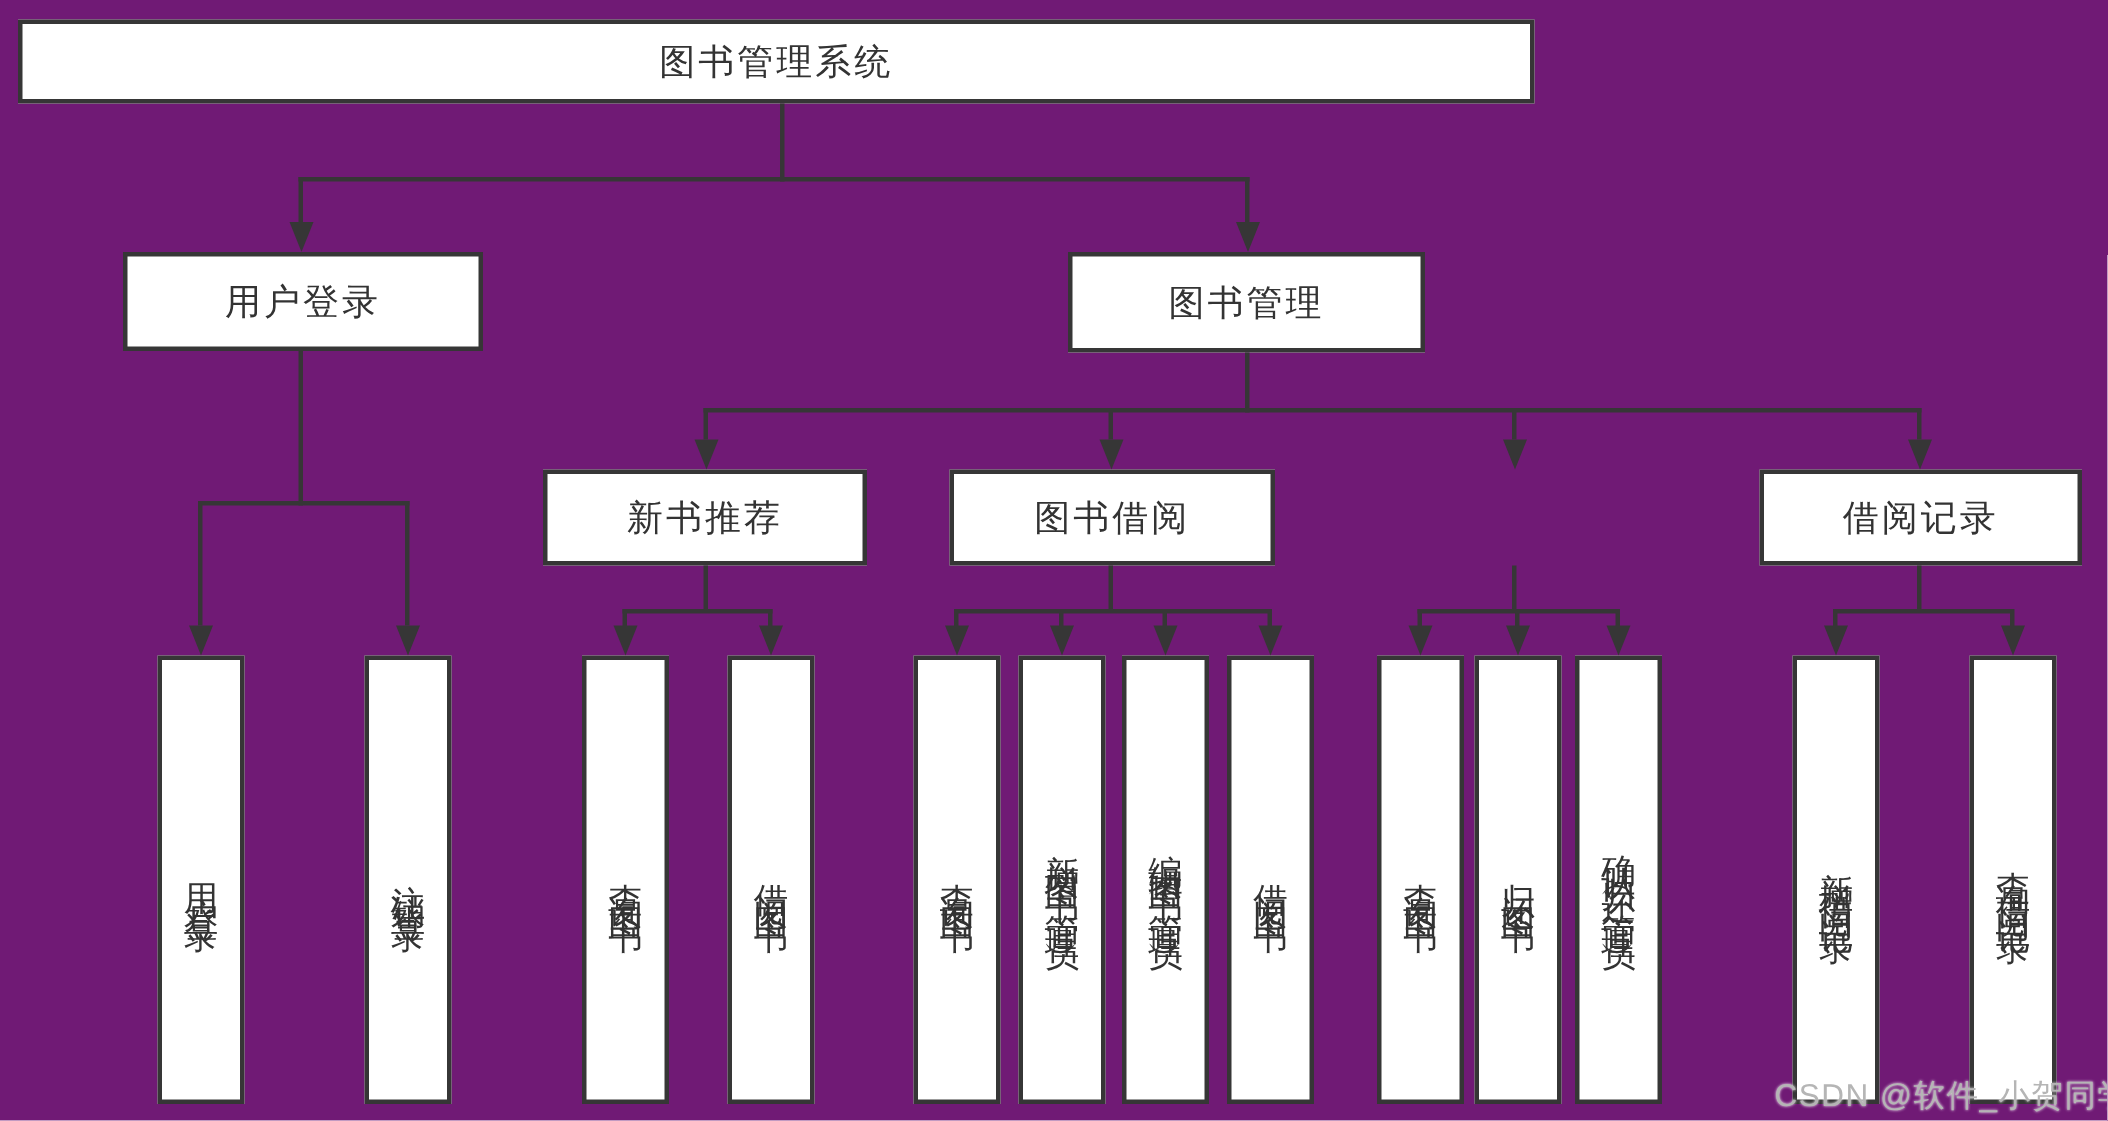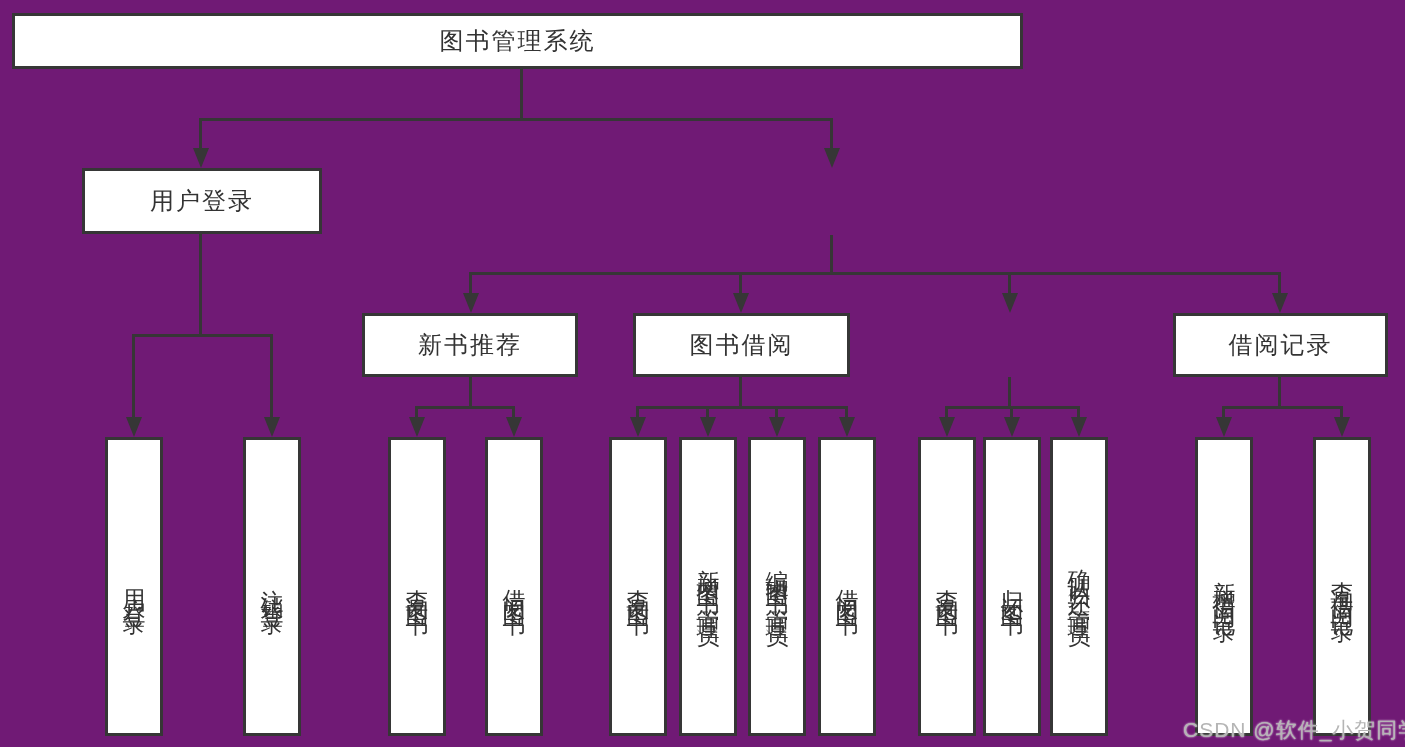--- a/index.html
+++ b/index.html
@@ -68,20 +68,23 @@
 <body>
 
 <div id="canvas">
 
   <div class="node" style="left:12px;top:13px;width:1011px;height:56px;">
     <span>图书管理系统</span>
   </div>
 
   <div class="node" style="left:82px;top:168px;width:240px;height:66px;">
     <span>用户登录</span>
+  </div>
+  <div class="node" style="left:712px;top:168px;width:238px;height:67px;">
+    <span>图书管理</span>
   </div>
 
   <div class="node" style="left:633px;top:313px;width:217px;height:64px;">
     <span>图书借阅</span>
   </div>
   <div class="node" style="left:362px;top:313px;width:216px;height:64px;">
     <span>新书推荐</span>
   </div>
   <div class="node" style="left:1173px;top:313px;width:215px;height:64px;">
     <span>借阅记录</span>

